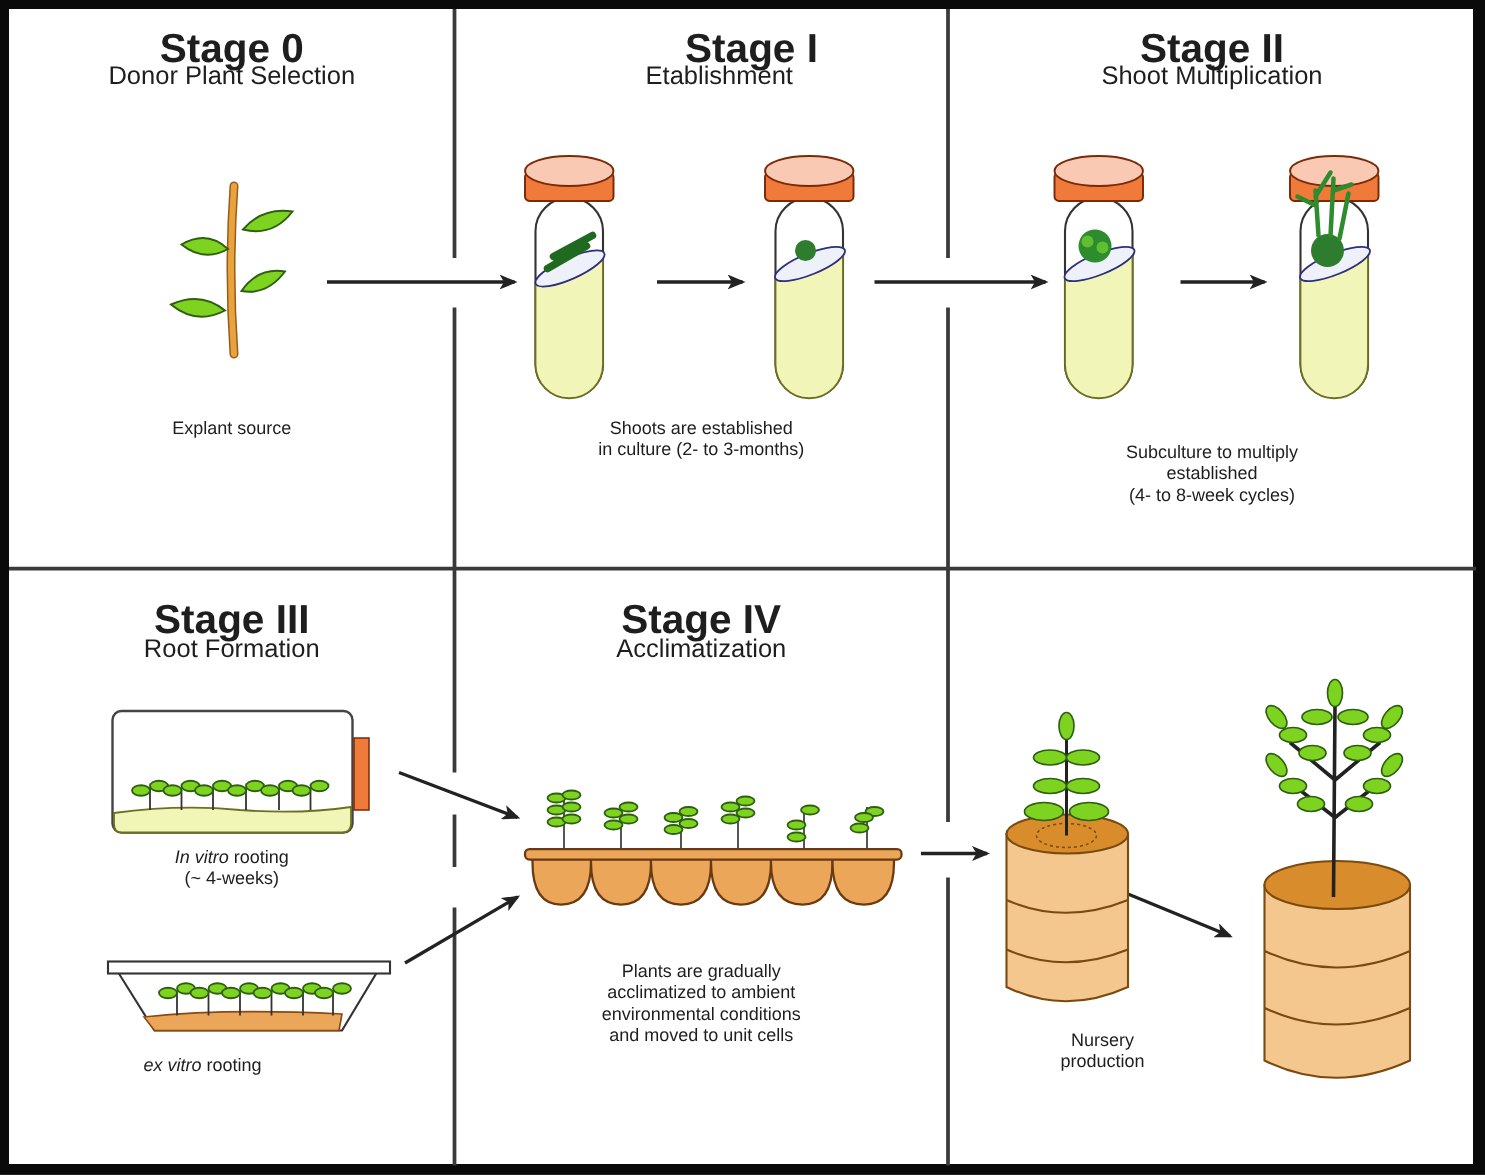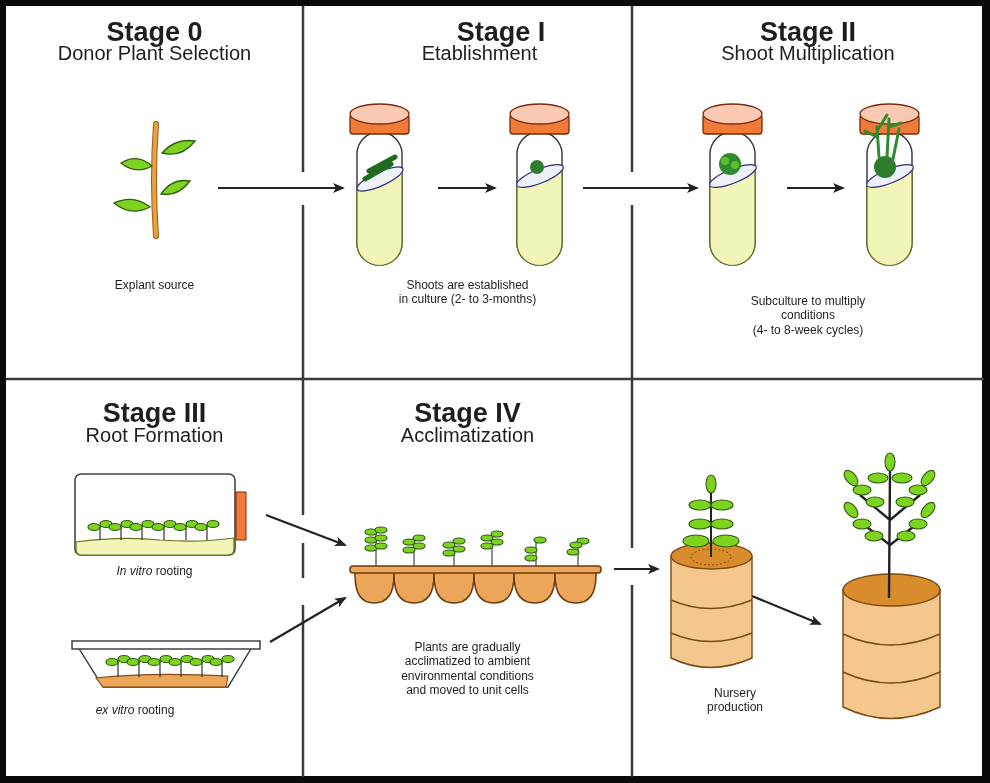--- a/index.html
+++ b/index.html
@@ -1,21 +1,21 @@
 <!DOCTYPE html>
 <html><head>
 <meta charset="utf-8">
 <style>
   html,body{margin:0;padding:0;background:#000;}
   body{width:990px;height:783px;overflow:hidden;font-family:"Liberation Sans",sans-serif;color:#1e1e1e;}
   .frame{position:absolute;left:0;top:0;width:990px;height:783px;background:#0a0a0a;}
   .canvas{position:absolute;left:6px;top:6px;width:976px;height:770px;background:#fff;}
   .txt{position:absolute;text-align:center;line-height:1.2;}
   .stage-title{font-weight:bold;font-size:27px;}
-  .stage-sub{font-size:20px;}
+  .stage-sub{font-size:17px;}
   .caption{font-size:12px;}
   .caption i{font-style:italic;}
   svg.art{position:absolute;left:0;top:0;}
 </style>
 </head>
 <body>
 
 <div class="frame"></div>
 <div class="canvas"></div>
 
@@ -224,28 +224,29 @@
 <div class="txt stage-sub" style="left:303px;top:41px;width:329px;padding-left:12px;">Etablishment</div>
 <div class="txt caption" style="left:303px;top:278px;width:329px;">
   <div>Shoots are established</div>
   <div>in culture (2- to 3-months)</div>
 </div>
 
 <div class="txt stage-title" style="left:632px;top:16px;width:352px;">Stage II</div>
 <div class="txt stage-sub" style="left:632px;top:41px;width:352px;">Shoot Multiplication</div>
 <div class="txt caption" style="left:632px;top:278px;width:352px;margin-top:16px;">
   <div>Subculture to multiply</div>
-  <div>conditions</div>
+  <div>established</div>
   <div>(4- to 8-week cycles)</div>
 </div>
 
 <div class="txt stage-title" style="left:6px;top:397px;width:297px;">Stage III</div>
 <div class="txt stage-sub" style="left:6px;top:423px;width:297px;">Root Formation</div>
 <div class="txt caption" style="left:6px;top:564px;width:297px;">
   <div><i>In vitro</i><span> rooting</span></div>
+  <div>(~ 4-weeks)</div>
 </div>
 <div class="txt caption" style="left:6px;top:703px;width:258px;">
   <div><i>ex vitro</i><span> rooting</span></div>
 </div>
 
 <div class="txt stage-title" style="left:303px;top:397px;width:329px;">Stage IV</div>
 <div class="txt stage-sub" style="left:303px;top:423px;width:329px;">Acclimatization</div>
 <div class="txt caption" style="left:303px;top:640px;width:329px;">
   <div>Plants are gradually</div>
   <div>acclimatized to ambient</div>

